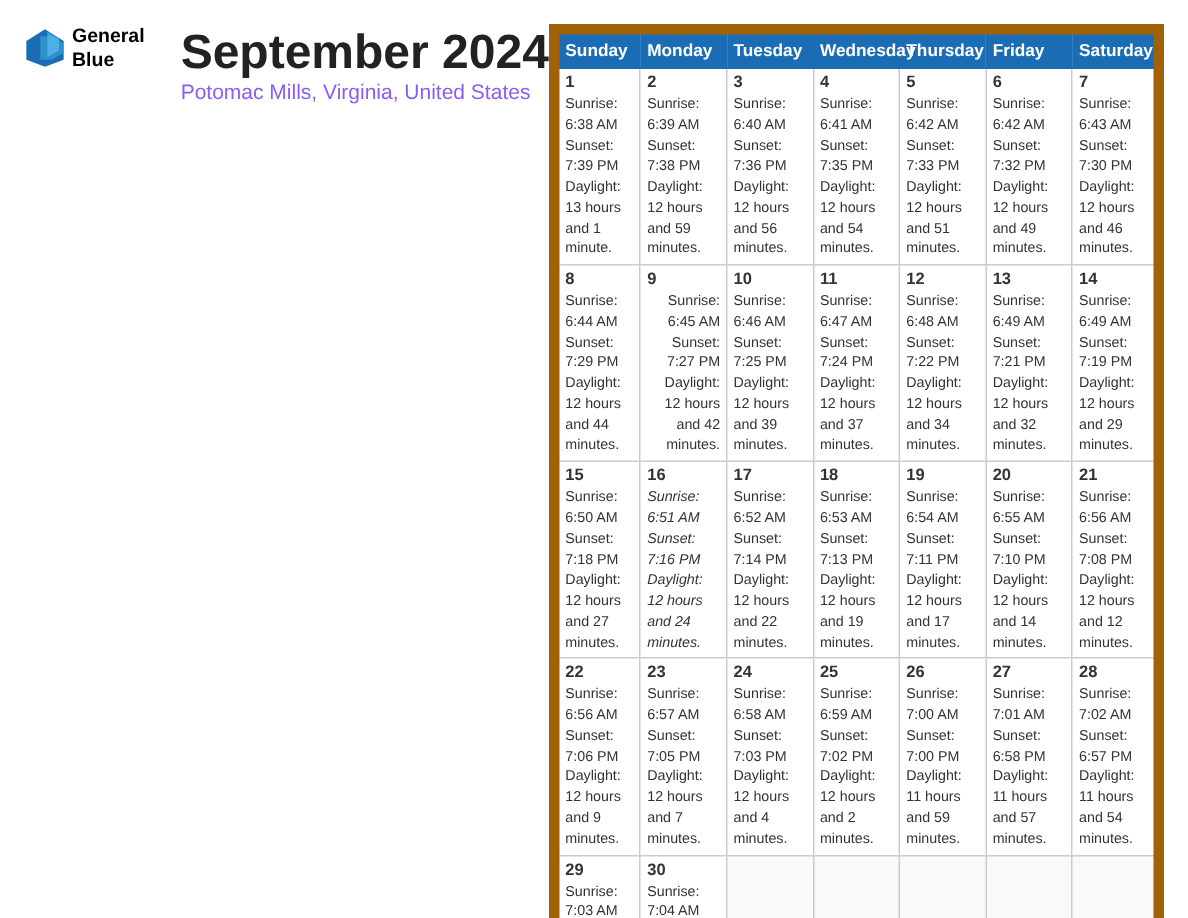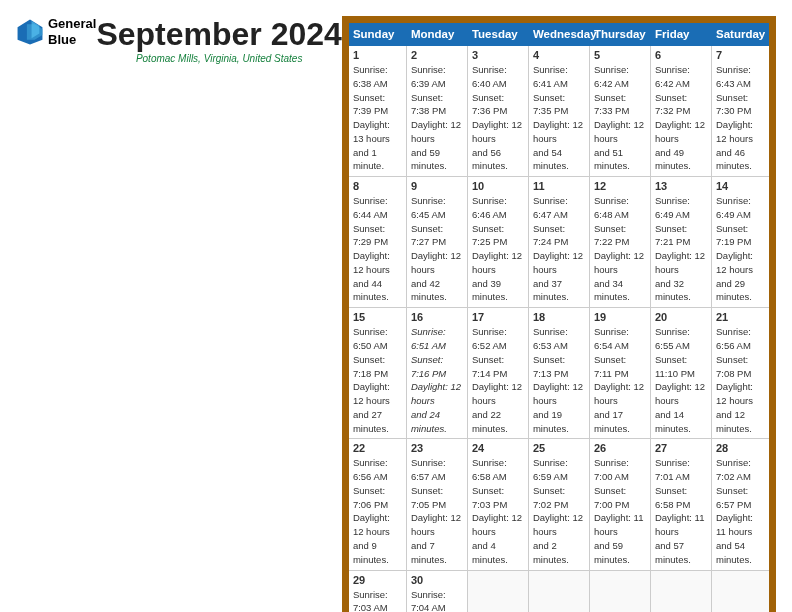--- a/index.html
+++ b/index.html
@@ -34,32 +34,32 @@
       line-height: 1.2;
     }
     .logo-text span {
       display: block;
     }
     .logo-icon {
       width: 28px;
       height: 28px;
     }
     .title-block {
-      text-align: center;
+      text-align: left;
+      margin-left: 24px;
     }
     .month-title {
       font-size: 32px;
       font-weight: bold;
       color: #222;
     }
     .location {
-      font-size: 10px;
-      color: #15803d;
+      font-size: 14px;
+      color: #8b5cf6;
       font-weight: 500;
-      font-style: italic;
     }
     .calendar {
       flex: 1;
       border: 7px solid #a16207;
       border-collapse: collapse;
       width: 100%;
       table-layout: fixed;
     }
     .calendar th {
       background: #1a6db5;
@@ -186,21 +186,21 @@
         <tr class="week-row">
           <td>
             <span class="day-num">8</span>
             <div class="day-info" style="white-space: pre-line;">Sunrise: 6:44 AM
 Sunset: 7:29 PM
 Daylight: 12 hours
 and 44 minutes.</div>
           </td>
           <td>
             <span class="day-num">9</span>
-            <div class="day-info" style="white-space: pre-line;">Sunrise: 6:45 AM
+            <div class="day-info" style="white-space: pre-line; text-align: right;">Sunrise: 6:45 AM
 Sunset: 7:27 PM
 Daylight: 12 hours
 and 42 minutes.</div>
           </td>
           <td>
             <span class="day-num">10</span>
             <div class="day-info" style="white-space: pre-line;">Sunrise: 6:46 AM
 Sunset: 7:25 PM
 Daylight: 12 hours
 and 39 minutes.</div>
@@ -266,21 +266,21 @@
           <td>
             <span class="day-num">19</span>
             <div class="day-info" style="white-space: pre-line;">Sunrise: 6:54 AM
 Sunset: 7:11 PM
 Daylight: 12 hours
 and 17 minutes.</div>
           </td>
           <td>
             <span class="day-num">20</span>
             <div class="day-info" style="white-space: pre-line;">Sunrise: 6:55 AM
-Sunset: 11:10 PM
+Sunset: 7:10 PM
 Daylight: 12 hours
 and 14 minutes.</div>
           </td>
           <td>
             <span class="day-num">21</span>
             <div class="day-info" style="white-space: pre-line;">Sunrise: 6:56 AM
 Sunset: 7:08 PM
 Daylight: 12 hours
 and 12 minutes.</div>
           </td>

